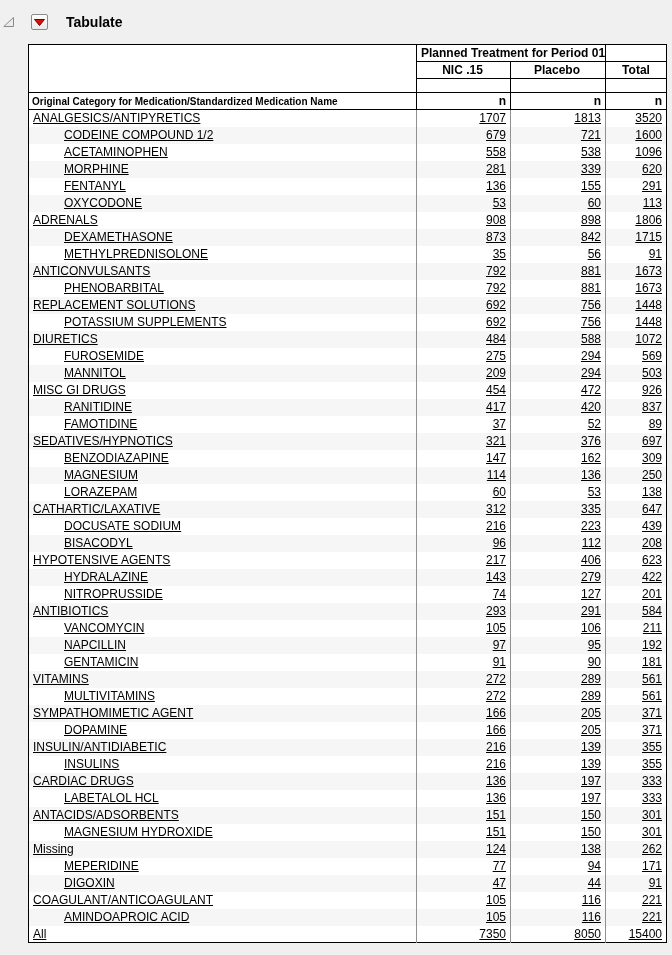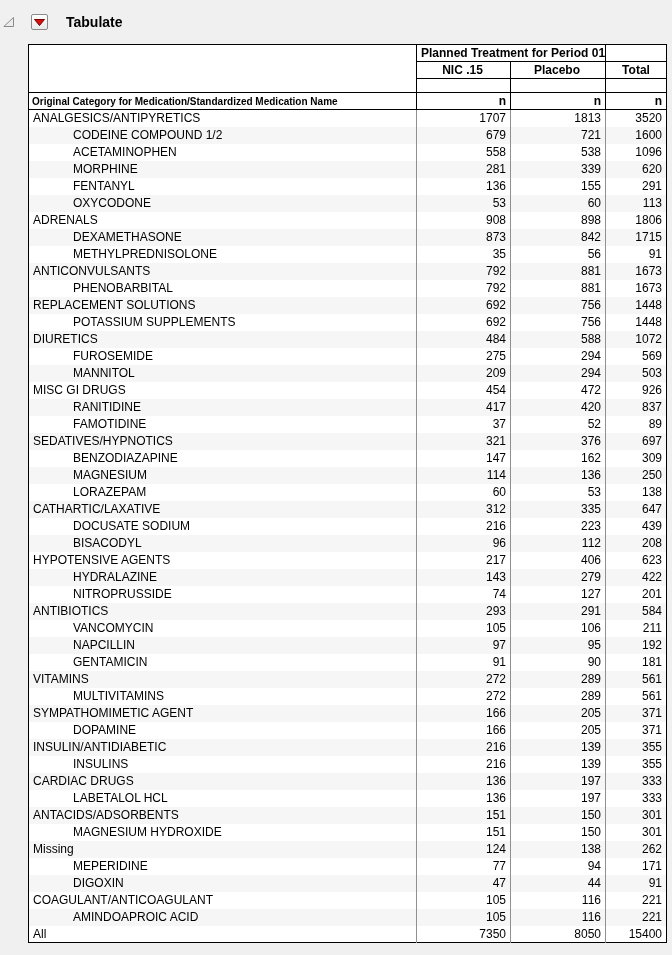--- a/index.html
+++ b/index.html
@@ -66,30 +66,30 @@
     padding: 0 2px;
     vertical-align: middle;
   }
   th.group-head { text-align: left; padding-left: 4px; }
   th.col-right  { text-align: center; padding-right: 4px; }
   th.col-center { }
   th.row-header { text-align: left; padding-left: 3px; font-size: 10px; }
   th.stat-head  { text-align: right; padding-right: 4px; }
   td.corner     { border: 1px solid #000; }
 
-  tbody tr { height: 17px; }
+  tbody tr { height: 17px; text-decoration: underline; }
   tbody tr.stripe { background: #F6F6F7; }
   tbody td {
     white-space: nowrap;
     overflow: hidden;
     padding: 0 2px;
     vertical-align: middle;
   }
   tbody td.lbl { padding-left: 4px; }
-  tbody td.lbl.indent { padding-left: 44px; }
+  tbody td.lbl.indent { padding-left: 35px; }
   tbody td.num {
     text-align: right;
     padding-right: 4px;
     border-left: 1px solid #909090;
   }
 </style>
 </head>
 <body>
 
 <div class="outline-header">

